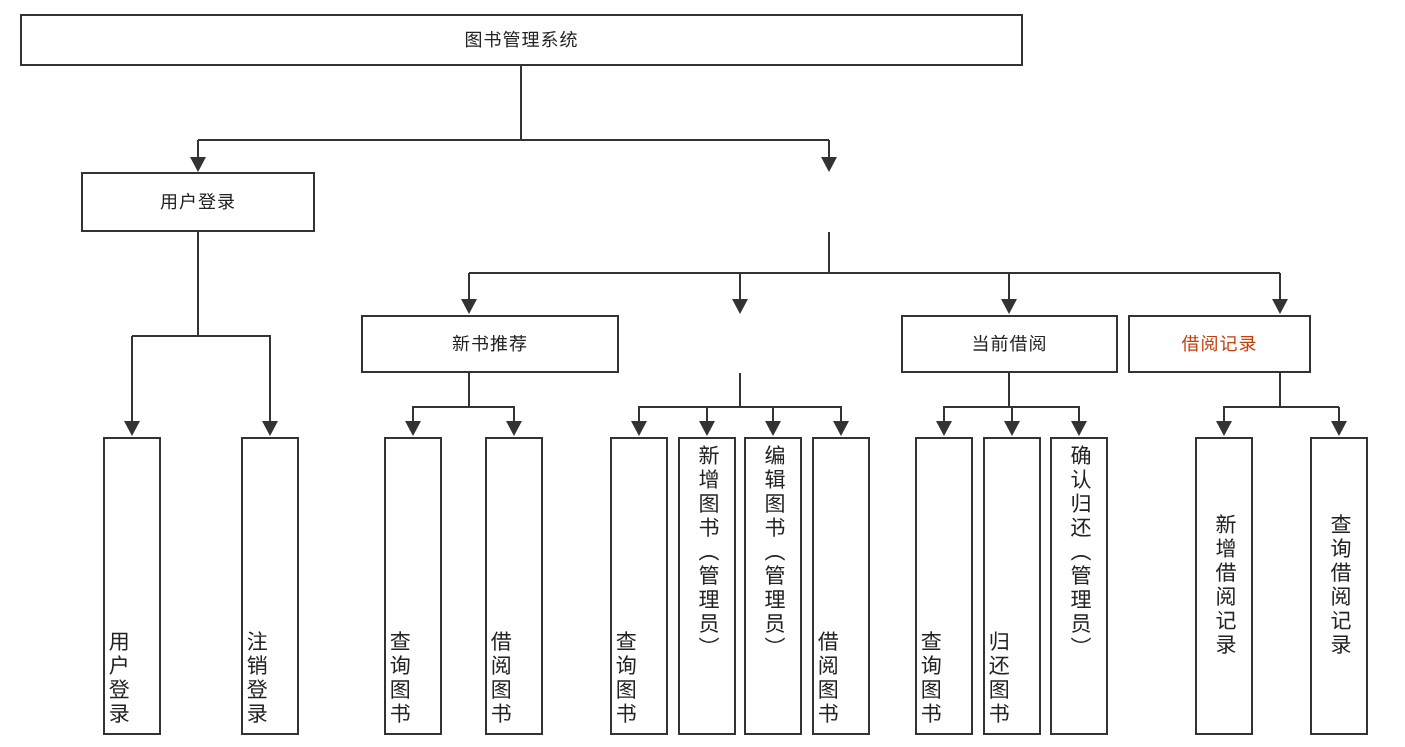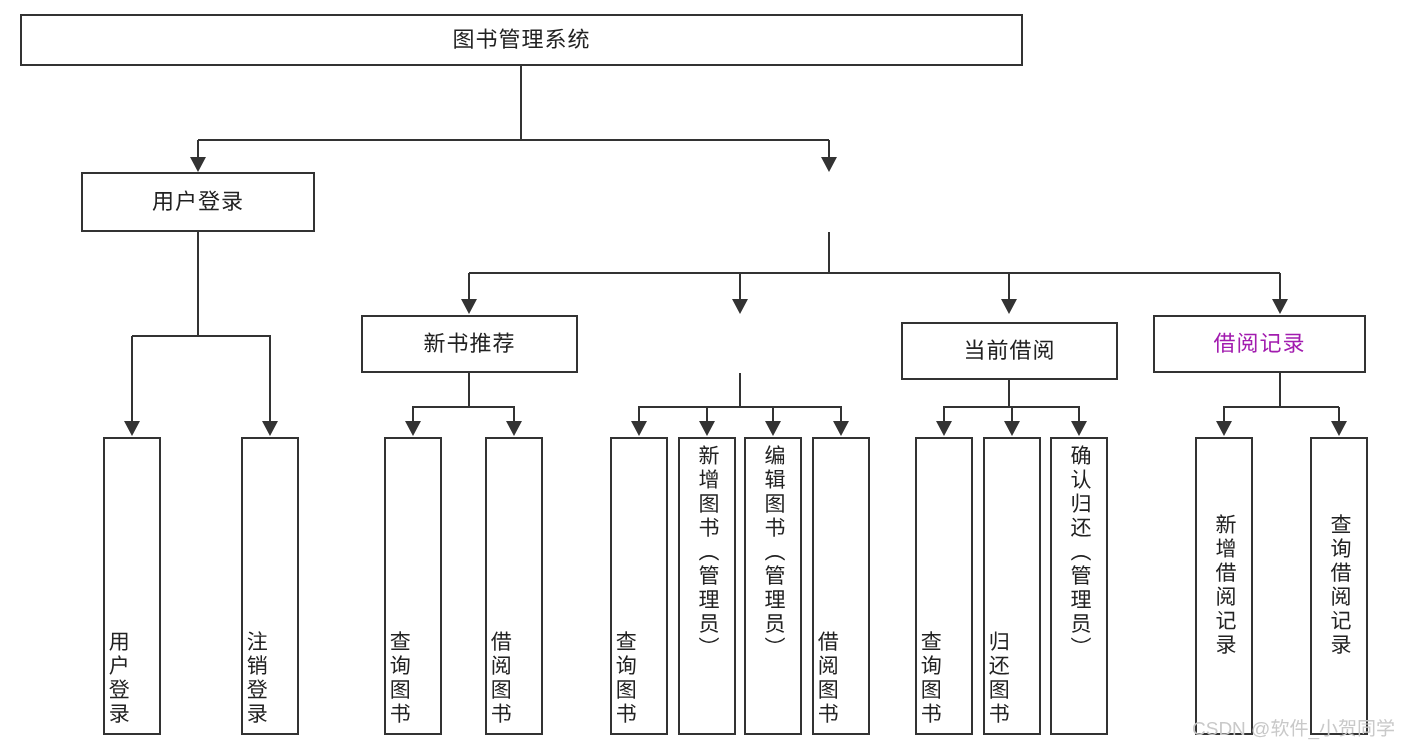--- a/index.html
+++ b/index.html
@@ -29,21 +29,21 @@
     border: 2px solid #333333;
     display: flex;
     align-items: center;
     justify-content: center;
     color: #222222;
     line-height: 1.15;
     white-space: nowrap;
   }
 
   .node.horizontal {
-    font-size: 22px;
+    font-size: 18px;
     letter-spacing: 1px;
   }
 
   
   .node.vertical {
     writing-mode: vertical-rl;
     text-orientation: upright;
     font-size: 21px;
     letter-spacing: 3px;
     padding: 6px 0;
@@ -152,33 +152,32 @@
   <div class="hline" style="left: 1223px; top: 406px; width: 116px; background: rgb(51, 51, 51);"></div>
   <div class="vline" style="left: 1223px; top: 407px; height: 15px; background: rgb(51, 51, 51);"></div>
   <div class="arrow" style="left: 1216px; top: 421px; border-top-color: rgb(51, 51, 51);"></div>
   <div class="vline" style="left: 1338px; top: 407px; height: 15px; background: rgb(51, 51, 51);"></div>
   <div class="arrow" style="left: 1331px; top: 421px; border-top-color: rgb(51, 51, 51);"></div>
 
   <div class="node horizontal" id="title-node" style="left: 20px; top: 14px; width: 1003px; height: 52px; border-color: rgb(51, 51, 51); background: rgb(255, 255, 255); color: rgb(34, 34, 34);">图书管理系统</div>
 
   <div class="node horizontal" id="l2-0" style="left: 81px; top: 172px; width: 234px; height: 60px; border-color: rgb(51, 51, 51); background: rgb(255, 255, 255); color: rgb(34, 34, 34);">用户登录</div>
 
-  <div class="node horizontal" id="l3-0" style="left: 361px; top: 315px; width: 217px; height: 58px; border-color: rgb(51, 51, 51); background: rgb(255, 255, 255); color: rgb(34, 34, 34);">新书推荐</div>
-  <div class="node horizontal" id="l3-2" style="left: 901px; top: 315px; width: 217px; height: 58px; border-color: rgb(51, 51, 51); background: rgb(255, 255, 255); color: rgb(34, 34, 34); margin-top: 7px;">当前借阅</div>
-  <div class="node horizontal" id="l3-3" style="left: 1153px; top: 315px; width: 213px; height: 58px; border-color: rgb(51, 51, 51); background: rgb(255, 255, 255); color: #a21caf;">借阅记录</div>
+  <div class="node horizontal" id="l3-0" style="left: 361px; top: 315px; width: 258px; height: 58px; border-color: rgb(51, 51, 51); background: rgb(255, 255, 255); color: rgb(34, 34, 34);">新书推荐</div>
+  <div class="node horizontal" id="l3-2" style="left: 901px; top: 315px; width: 217px; height: 58px; border-color: rgb(51, 51, 51); background: rgb(255, 255, 255); color: rgb(34, 34, 34);">当前借阅</div>
+  <div class="node horizontal" id="l3-3" style="left: 1128px; top: 315px; width: 183px; height: 58px; border-color: rgb(51, 51, 51); background: rgb(255, 255, 255); color: #c2410c;">借阅记录</div>
 
   <div class="node vertical anchor-bottom" id="leaf-0" style="left: 103px; top: 437px; width: 58px; height: 298px; border-color: rgb(51, 51, 51); background: rgb(255, 255, 255); color: rgb(34, 34, 34);">用户登录</div>
   <div class="node vertical anchor-bottom" id="leaf-1" style="left: 241px; top: 437px; width: 58px; height: 298px; border-color: rgb(51, 51, 51); background: rgb(255, 255, 255); color: rgb(34, 34, 34);">注销登录</div>
   <div class="node vertical anchor-bottom" id="leaf-2" style="left: 384px; top: 437px; width: 58px; height: 298px; border-color: rgb(51, 51, 51); background: rgb(255, 255, 255); color: rgb(34, 34, 34);">查询图书</div>
   <div class="node vertical anchor-bottom" id="leaf-3" style="left: 485px; top: 437px; width: 58px; height: 298px; border-color: rgb(51, 51, 51); background: rgb(255, 255, 255); color: rgb(34, 34, 34);">借阅图书</div>
   <div class="node vertical anchor-bottom" id="leaf-4" style="left: 610px; top: 437px; width: 58px; height: 298px; border-color: rgb(51, 51, 51); background: rgb(255, 255, 255); color: rgb(34, 34, 34);">查询图书</div>
   <div class="node vertical anchor-top" id="leaf-5" style="left: 678px; top: 437px; width: 58px; height: 298px; border-color: rgb(51, 51, 51); background: rgb(255, 255, 255); color: rgb(34, 34, 34);">新增图书（管理员）</div>
   <div class="node vertical anchor-top" id="leaf-6" style="left: 744px; top: 437px; width: 58px; height: 298px; border-color: rgb(51, 51, 51); background: rgb(255, 255, 255); color: rgb(34, 34, 34);">编辑图书（管理员）</div>
   <div class="node vertical anchor-bottom" id="leaf-7" style="left: 812px; top: 437px; width: 58px; height: 298px; border-color: rgb(51, 51, 51); background: rgb(255, 255, 255); color: rgb(34, 34, 34);">借阅图书</div>
   <div class="node vertical anchor-bottom" id="leaf-8" style="left: 915px; top: 437px; width: 58px; height: 298px; border-color: rgb(51, 51, 51); background: rgb(255, 255, 255); color: rgb(34, 34, 34);">查询图书</div>
   <div class="node vertical anchor-bottom" id="leaf-9" style="left: 983px; top: 437px; width: 58px; height: 298px; border-color: rgb(51, 51, 51); background: rgb(255, 255, 255); color: rgb(34, 34, 34);">归还图书</div>
   <div class="node vertical anchor-top" id="leaf-10" style="left: 1050px; top: 437px; width: 58px; height: 298px; border-color: rgb(51, 51, 51); background: rgb(255, 255, 255); color: rgb(34, 34, 34);">确认归还（管理员）</div>
   <div class="node vertical anchor-center" id="leaf-11" style="left: 1195px; top: 437px; width: 58px; height: 298px; border-color: rgb(51, 51, 51); background: rgb(255, 255, 255); color: rgb(34, 34, 34);">新增借阅记录</div>
   <div class="node vertical anchor-center" id="leaf-12" style="left: 1310px; top: 437px; width: 58px; height: 298px; border-color: rgb(51, 51, 51); background: rgb(255, 255, 255); color: rgb(34, 34, 34);">查询借阅记录</div>
 
-  <div id="watermark" style="left: 1192px; top: 713px; color: rgb(201, 201, 201);">CSDN @软件_小贺同学</div>
 
 </div>
 
 </body></html>

